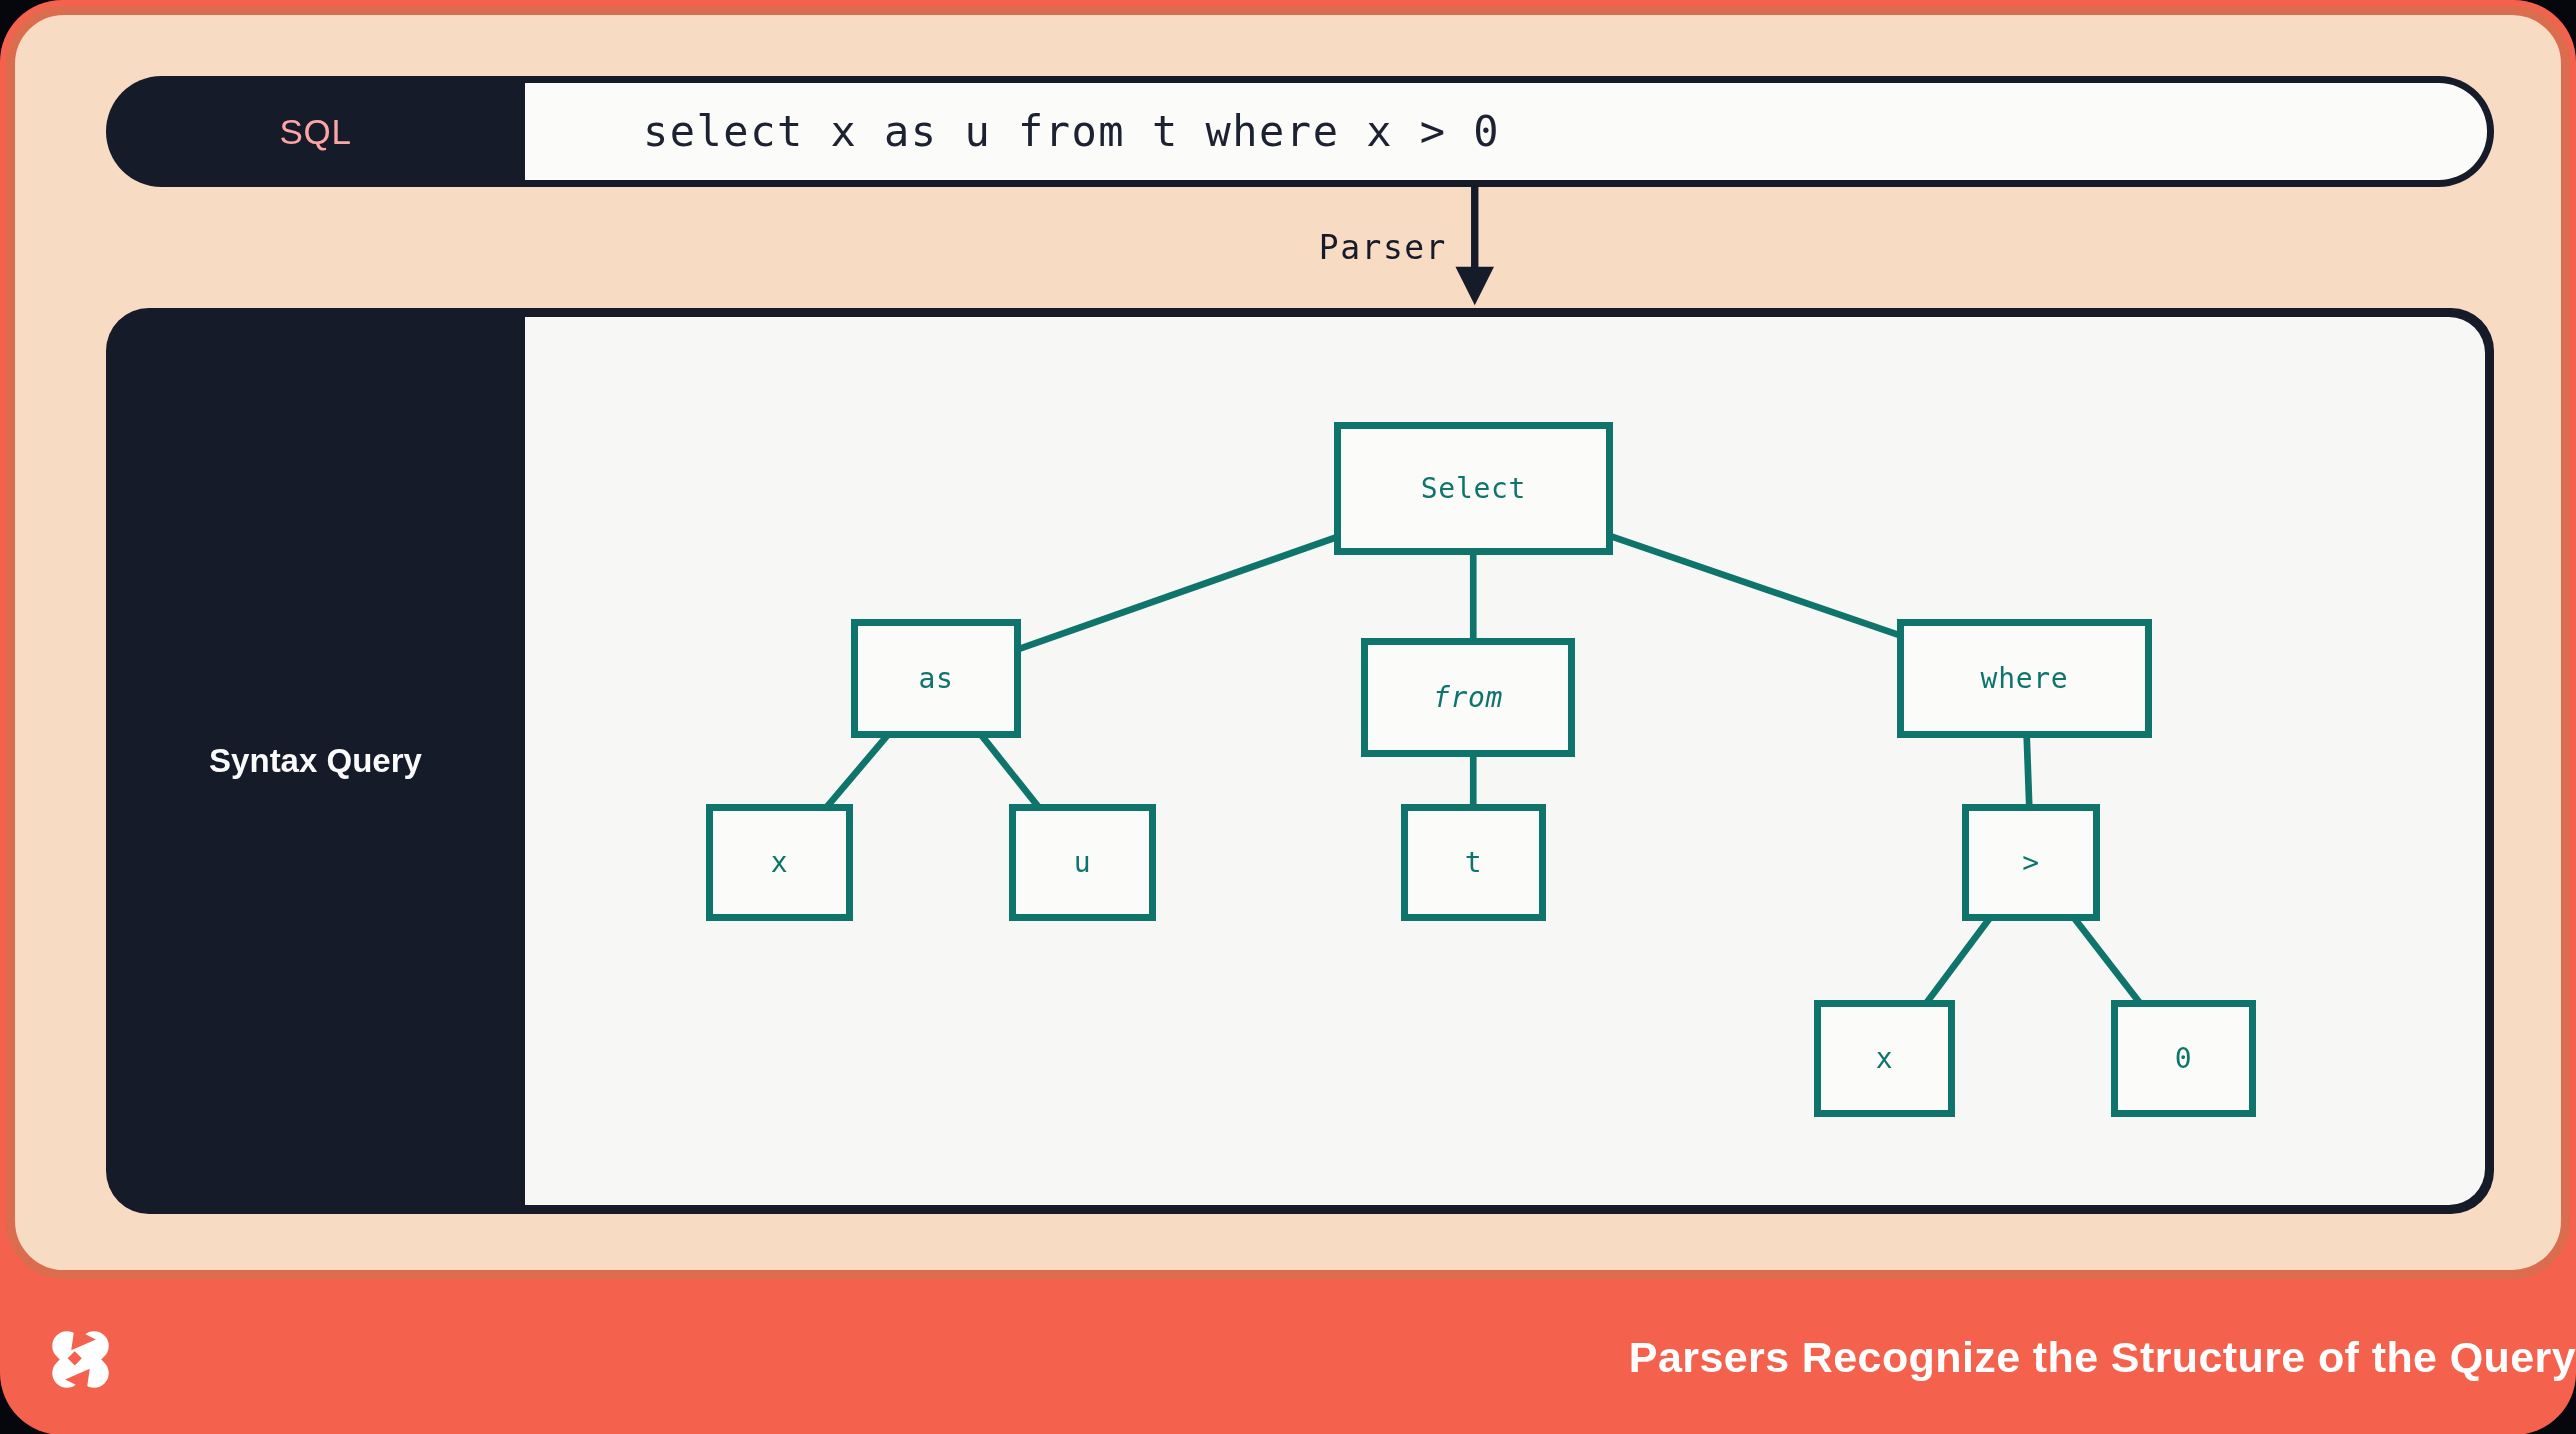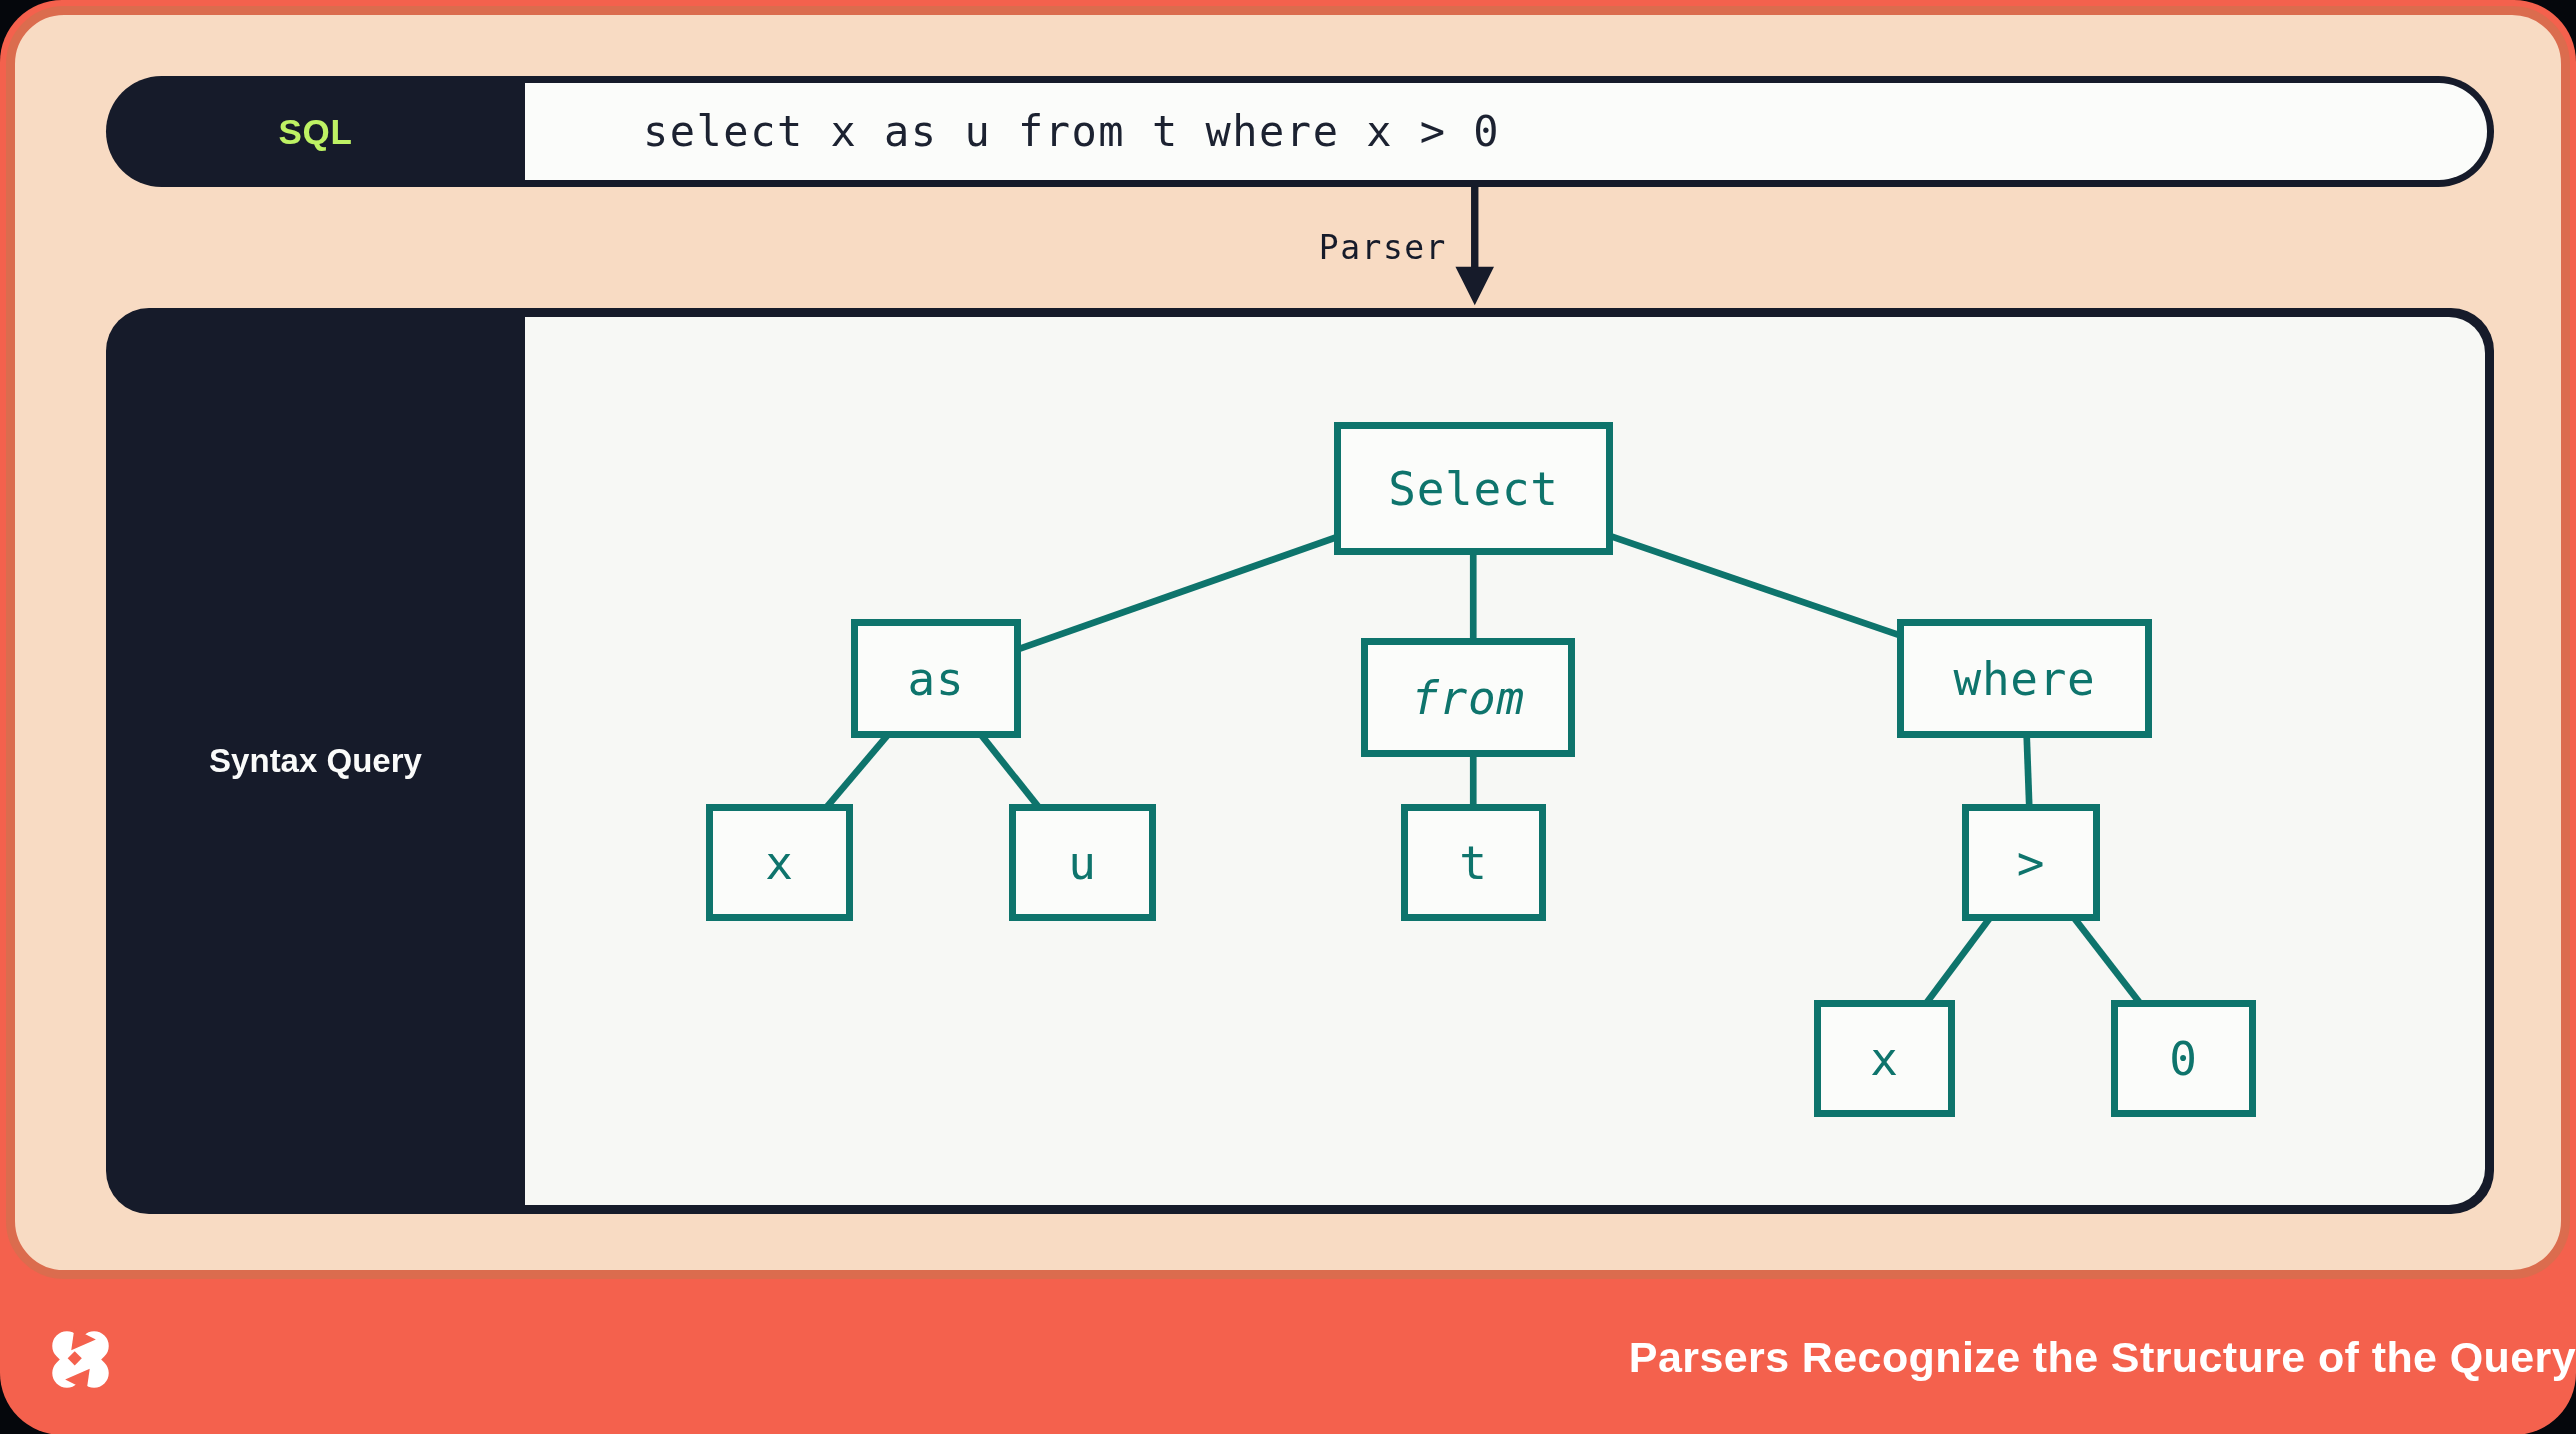--- a/index.html
+++ b/index.html
@@ -13,21 +13,21 @@
   
   .panel{position:absolute;left:6px;top:6px;width:2564px;height:1273px;
          box-sizing:border-box;background:#f8dbc3;border:9px solid #db6c4e;
          border-radius:58px;}
 
   
   .sql-pill{position:absolute;left:106px;top:76px;width:2388px;height:111px;
             background:#161b2a;border-radius:56px;}
   .sql-label-zone{position:absolute;left:0;top:0;width:419px;height:100%;
             display:flex;align-items:center;justify-content:center;}
-  .sql-label{color:#bef264;font-size:35px;font-weight:bold;letter-spacing:0.7px;}
+  .sql-label{color:#fca5a5;font-size:35px;font-weight:normal;letter-spacing:0.7px;}
   .sql-content{position:absolute;left:419px;top:7.4px;right:7.4px;bottom:7.4px;
             background:#fbfcfa;border-radius:0 48px 48px 0;display:flex;
             align-items:center;padding-left:118px;box-sizing:border-box;}
   .sql-query{font-size:42px;color:#1c2231;letter-spacing:1.5px;}
 
   
   .parser-label-zone{position:absolute;left:1149px;top:187px;width:298px;height:121px;
             display:flex;align-items:center;justify-content:flex-end;}
   .parser-label{font-size:33px;color:#161b2a;letter-spacing:1.5px;}
 
@@ -39,21 +39,21 @@
   .tree-label-zone{position:absolute;left:0;top:0;width:419px;height:100%;
             display:flex;align-items:center;justify-content:center;}
   .tree-label{color:#fafbfa;font-size:33px;font-weight:bold;}
 
   
   .overlay{position:absolute;inset:0;pointer-events:none;}
 
   
   .node{position:absolute;box-sizing:border-box;border:7.4px solid #0e746c;
         background:#fbfcfa;color:#0e746c;display:flex;align-items:center;
-        justify-content:center;font-size:46px;letter-spacing:0.7px;}
+        justify-content:center;font-size:28px;letter-spacing:0.7px;}
   .n-select{left:1334px;top:422px;width:279px;height:133px;}
   .n-as{left:851px;top:619px;width:170px;height:119px;}
   .n-from{left:1361px;top:638px;width:214px;height:119px;font-style:italic;}
   .n-where{left:1897px;top:619px;width:255px;height:119px;}
   .n-x1{left:706px;top:804px;width:147px;height:117px;}
   .n-u{left:1009px;top:804px;width:147px;height:117px;}
   .n-t{left:1401px;top:804px;width:145px;height:117px;}
   .n-gt{left:1962px;top:804px;width:138px;height:117px;}
   .n-x2{left:1814px;top:1000px;width:141px;height:117px;}
   .n-zero{left:2111px;top:1000px;width:145px;height:117px;}

